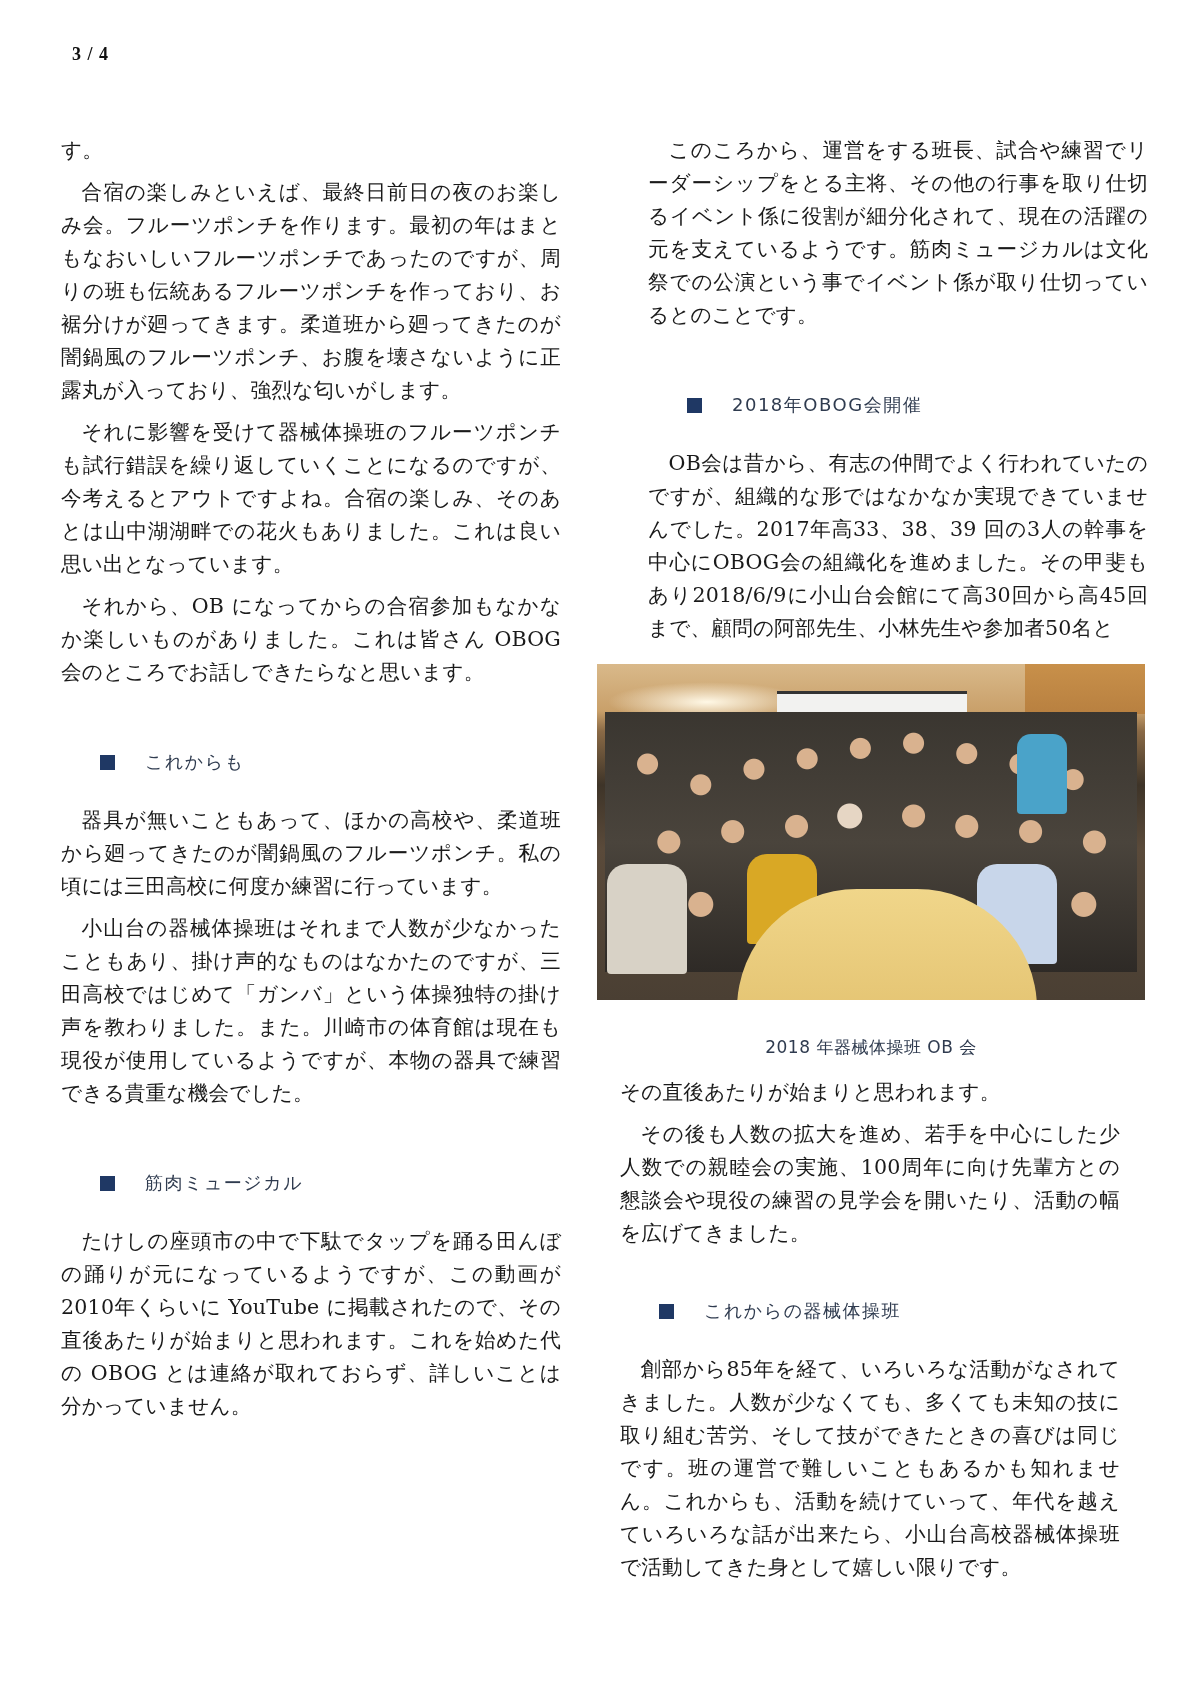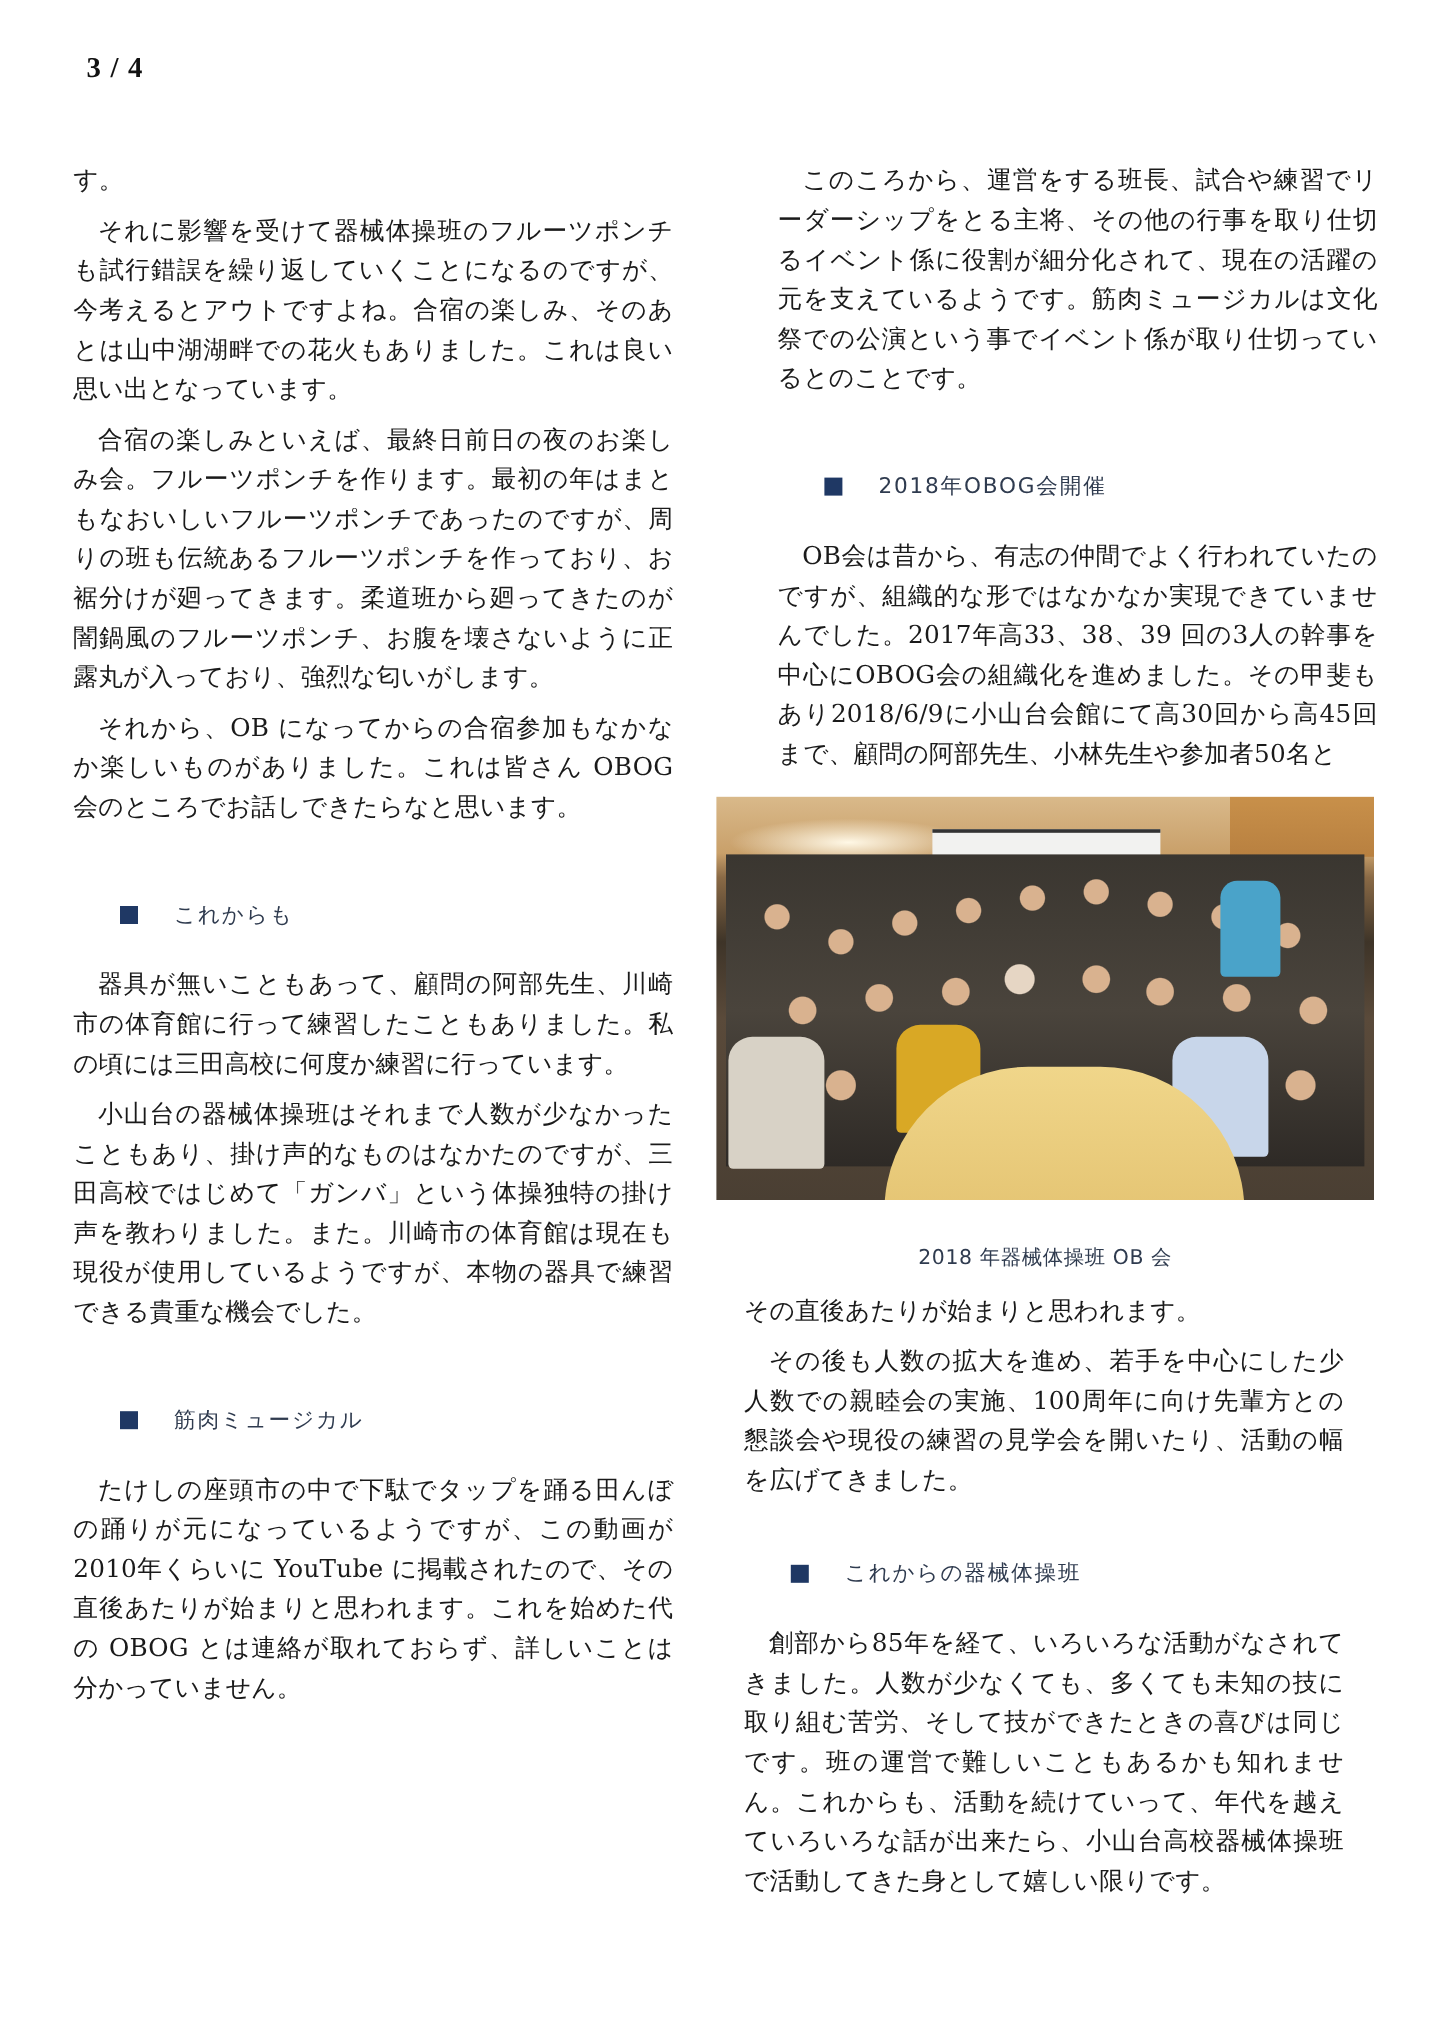--- a/index.html
+++ b/index.html
@@ -4,21 +4,21 @@
   <style>
     html, body { margin: 0; padding: 0; background: #ffffff; }
     body {
       width: 1200px; height: 1701px; position: relative; overflow: hidden;
       font-family: "DejaVu Serif", "Liberation Serif", serif;
       color: #1a1a1a;
     }
     .page-number {
       position: absolute; left: 72px; top: 44px;
       font-family: "Liberation Serif", "DejaVu Serif", serif;
-      font-weight: bold; font-size: 24px; letter-spacing: 1px; color: #111;
+      font-weight: bold; font-size: 18px; letter-spacing: 1px; color: #111;
     }
     .col { position: absolute; width: 500px; }
     .col-left { left: 61px; top: 134px; }
     .col-right { left: 648px; top: 134px; }
     p.para {
       margin: 0 0 9px 0;
       font-size: 20.6px; line-height: 33px;
       text-align: justify; text-indent: 1em;
       letter-spacing: 0.2px;
     }
@@ -86,31 +86,31 @@
     }
     .col-right-2 { left: 620px; top: 1076px; }
   </style>
 </head>
 <body>
 
 <div class="page-number">3 / 4</div>
 
 <div class="col col-left">
   <p class="para noindent">す。</p>
+  <p class="para">合宿の楽しみといえば、最終日前日の夜のお楽しみ会。フルーツポンチを作ります。最初の年はまともなおいしいフルーツポンチであったのですが、周りの班も伝統あるフルーツポンチを作っており、お裾分けが廻ってきます。柔道班から廻ってきたのが闇鍋風のフルーツポンチ、お腹を壊さないように正露丸が入っており、強烈な匂いがします。</p>
   <p class="para">それに影響を受けて器械体操班のフルーツポンチも試行錯誤を繰り返していくことになるのですが、今考えるとアウトですよね。合宿の楽しみ、そのあとは山中湖湖畔での花火もありました。これは良い思い出となっています。</p>
-  <p class="para">合宿の楽しみといえば、最終日前日の夜のお楽しみ会。フルーツポンチを作ります。最初の年はまともなおいしいフルーツポンチであったのですが、周りの班も伝統あるフルーツポンチを作っており、お裾分けが廻ってきます。柔道班から廻ってきたのが闇鍋風のフルーツポンチ、お腹を壊さないように正露丸が入っており、強烈な匂いがします。</p>
   <p class="para">それから、OB になってからの合宿参加もなかなか楽しいものがありました。これは皆さん OBOG 会のところでお話しできたらなと思います。</p>
 
   <div style="height:46px"></div>
   <div class="section-heading">
     <span class="bullet"></span>
     <span>これからも</span>
   </div>
   <div style="height:24px"></div>
-  <p class="para">器具が無いこともあって、顧問の阿部先生、川崎市の体育館に行って練習したこともありました。私の頃には三田高校に何度か練習に行っています。</p>
+  <p class="para">器具が無いこともあって、ほかの高校や、柔道班から廻ってきたのが闇鍋風のフルーツポンチ。私の頃には三田高校に何度か練習に行っています。</p>
   <p class="para">小山台の器械体操班はそれまで人数が少なかったこともあり、掛け声的なものはなかたのですが、三田高校ではじめて「ガンバ」という体操独特の掛け声を教わりました。また。川崎市の体育館は現在も現役が使用しているようですが、本物の器具で練習できる貴重な機会でした。</p>
 
   <div style="height:46px"></div>
   <div class="section-heading">
     <span class="bullet"></span>
     <span>筋肉ミュージカル</span>
   </div>
   <div style="height:24px"></div>
   <p class="para">たけしの座頭市の中で下駄でタップを踊る田んぼの踊りが元になっているようですが、この動画が2010年くらいに YouTube に掲載されたので、その直後あたりが始まりと思われます。これを始めた代の OBOG とは連絡が取れておらず、詳しいことは分かっていません。</p>
 </div>

